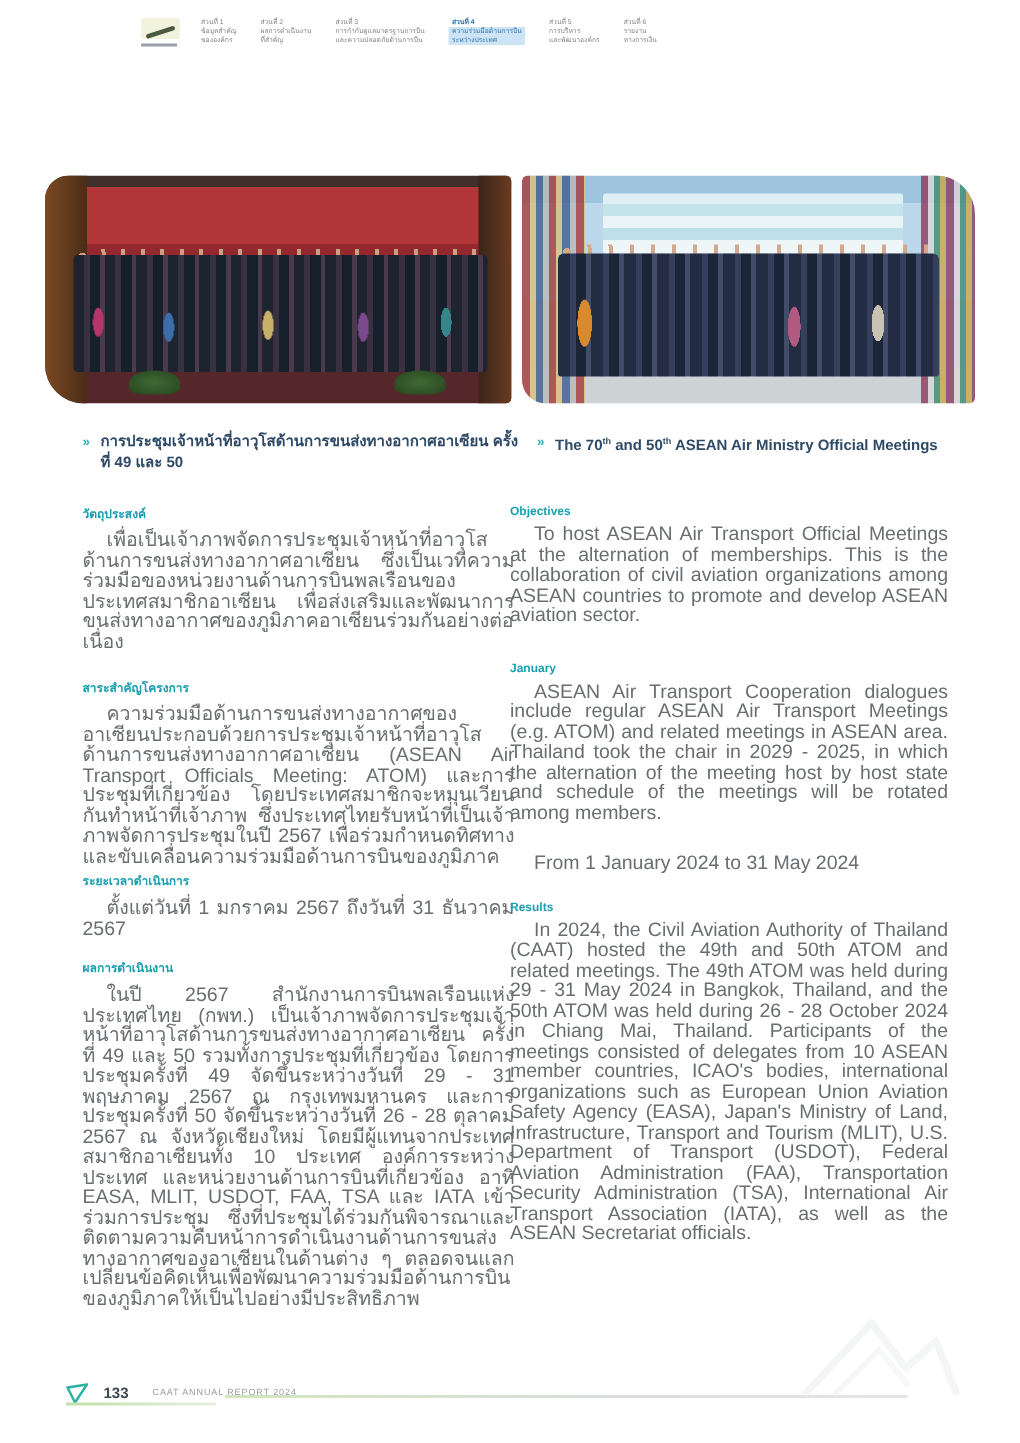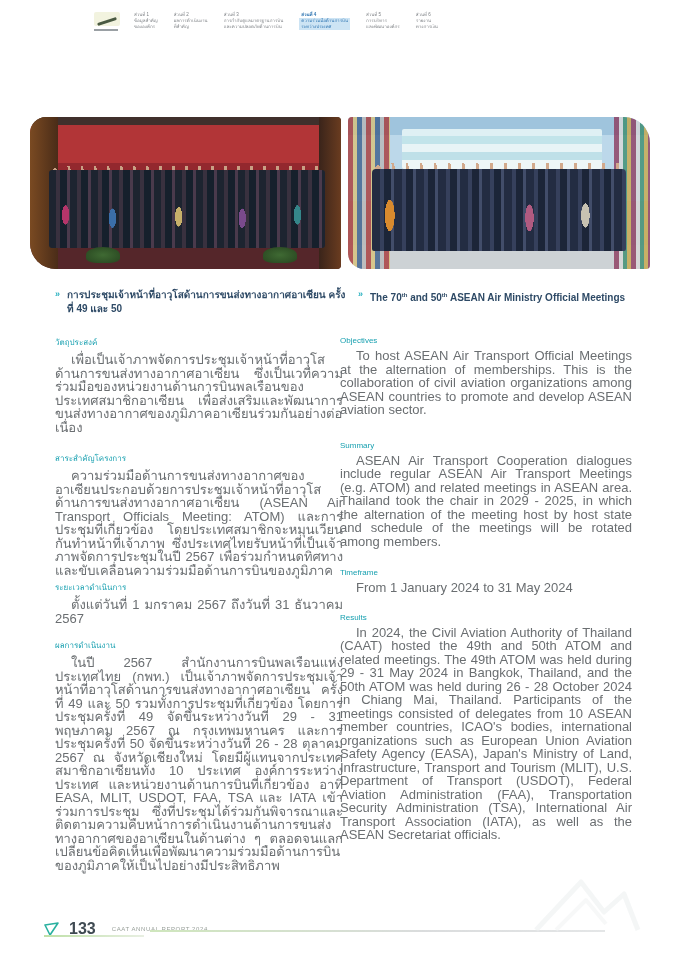--- a/index.html
+++ b/index.html
@@ -59,26 +59,26 @@
   .h-row{position:absolute;top:288px;display:flex;align-items:flex-start;}
   .h-row .mark{color:#2ab1c0;font-size:9px;font-weight:bold;margin-right:7px;line-height:13px;}
   .h-thai{left:55px;width:292px;}
   .h-eng{left:358px;width:292px;}
   .h-text{font-weight:bold;color:#2e4a66;font-size:10px;line-height:14px;}
   .h-text sup{font-size:6px;}
   
   .col{position:absolute;top:336px;}
   .col-thai{left:55px;width:288px;}
   .col-eng{left:340px;width:292px;}
-  .sec-h{color:#18a0b0;font-weight:normal;font-size:8px;margin:0 0 4px 0;}
+  .sec-h{color:#18a0b0;font-weight:bold;font-size:8px;margin:0 0 4px 0;}
   .sec-p{font-size:13px;line-height:13.5px;text-align:justify;color:#6a6e71;margin:0 0 14px 0;text-indent:16px;}
   
   .footer{position:absolute;left:44px;top:916px;height:26px;display:flex;align-items:center;}
   .f-swoosh{margin-right:5px;}
-  .f-num{font-size:16px;font-weight:bold;color:#3f4a52;margin-right:16px;text-align:center;}
+  .f-num{font-size:10px;font-weight:bold;color:#3f4a52;margin-right:16px;text-align:center;}
   .f-title{font-size:6px;color:#99a09a;letter-spacing:.6px;}
   .f-line{position:absolute;left:150px;top:930px;width:455px;height:2px;
           background:linear-gradient(90deg,#cfe6bd,#dadcdd 60%,#e4e6e7);}
   .f-underline{position:absolute;left:44px;top:935px;width:100px;height:2px;background:linear-gradient(90deg,#bfe0a8,#e8efe2);}
   .watermark{position:absolute;right:34px;bottom:18px;opacity:.55;}
 </style>
 </head>
 <body>
 
 <div class="page">
@@ -156,23 +156,22 @@
     <p class="sec-p" style="margin-bottom:4px">ความร่วมมือด้านการขนส่งทางอากาศของอาเซียนประกอบด้วยการประชุมเจ้าหน้าที่อาวุโสด้านการขนส่งทางอากาศอาเซียน (ASEAN Air Transport Officials Meeting: ATOM) และการประชุมที่เกี่ยวข้อง โดยประเทศสมาชิกจะหมุนเวียนกันทำหน้าที่เจ้าภาพ ซึ่งประเทศไทยรับหน้าที่เป็นเจ้าภาพจัดการประชุมในปี 2567 เพื่อร่วมกำหนดทิศทางและขับเคลื่อนความร่วมมือด้านการบินของภูมิภาค</p>
     <div class="sec-h">ระยะเวลาดำเนินการ</div>
     <p class="sec-p" style="">ตั้งแต่วันที่ 1 มกราคม 2567 ถึงวันที่ 31 ธันวาคม 2567</p>
     <div class="sec-h">ผลการดำเนินงาน</div>
     <p class="sec-p">ในปี 2567 สำนักงานการบินพลเรือนแห่งประเทศไทย (กพท.) เป็นเจ้าภาพจัดการประชุมเจ้าหน้าที่อาวุโสด้านการขนส่งทางอากาศอาเซียน ครั้งที่ 49 และ 50 รวมทั้งการประชุมที่เกี่ยวข้อง โดยการประชุมครั้งที่ 49 จัดขึ้นระหว่างวันที่ 29 - 31 พฤษภาคม 2567 ณ กรุงเทพมหานคร และการประชุมครั้งที่ 50 จัดขึ้นระหว่างวันที่ 26 - 28 ตุลาคม 2567 ณ จังหวัดเชียงใหม่ โดยมีผู้แทนจากประเทศสมาชิกอาเซียนทั้ง 10 ประเทศ องค์การระหว่างประเทศ และหน่วยงานด้านการบินที่เกี่ยวข้อง อาทิ EASA, MLIT, USDOT, FAA, TSA และ IATA เข้าร่วมการประชุม ซึ่งที่ประชุมได้ร่วมกันพิจารณาและติดตามความคืบหน้าการดำเนินงานด้านการขนส่งทางอากาศของอาเซียนในด้านต่าง ๆ ตลอดจนแลกเปลี่ยนข้อคิดเห็นเพื่อพัฒนาความร่วมมือด้านการบินของภูมิภาคให้เป็นไปอย่างมีประสิทธิภาพ</p>
   </div>
 
   <div class="col col-eng">
     <div class="sec-h">Objectives</div>
     <p class="sec-p" style="margin-bottom:24px">To host ASEAN Air Transport Official Meetings at the alternation of memberships. This is the collaboration of civil aviation organizations among ASEAN countries to promote and develop ASEAN aviation sector.</p>
-    <div class="sec-h">Summary</div>
+    <div class="sec-h">January</div>
     <p class="sec-p" style="margin-bottom:20px">ASEAN Air Transport Cooperation dialogues include regular ASEAN Air Transport Meetings (e.g. ATOM) and related meetings in ASEAN area. Thailand took the chair in 2029 - 2025, in which the alternation of the meeting host by host state and schedule of the meetings will be rotated among members.</p>
-    <div class="sec-h">Timeframe</div>
     <p class="sec-p" style="margin-bottom:18px">From 1 January 2024 to 31 May 2024</p>
     <div class="sec-h">Results</div>
     <p class="sec-p">In 2024, the Civil Aviation Authority of Thailand (CAAT) hosted the 49th and 50th ATOM and related meetings. The 49th ATOM was held during 29 - 31 May 2024 in Bangkok, Thailand, and the 50th ATOM was held during 26 - 28 October 2024 in Chiang Mai, Thailand. Participants of the meetings consisted of delegates from 10 ASEAN member countries, ICAO's bodies, international organizations such as European Union Aviation Safety Agency (EASA), Japan's Ministry of Land, Infrastructure, Transport and Tourism (MLIT), U.S. Department of Transport (USDOT), Federal Aviation Administration (FAA), Transportation Security Administration (TSA), International Air Transport Association (IATA), as well as the ASEAN Secretariat officials.</p>
   </div>
 
   <div class="footer">
     <svg class="f-swoosh" width="20" height="16" viewBox="0 0 20 16">
       <path d="M1 4 L14 2 L6 14 Z" fill="none" stroke="#2ab1a0" stroke-width="1.6" stroke-linejoin="round"></path>
     </svg>
     <span class="f-num">133</span>

